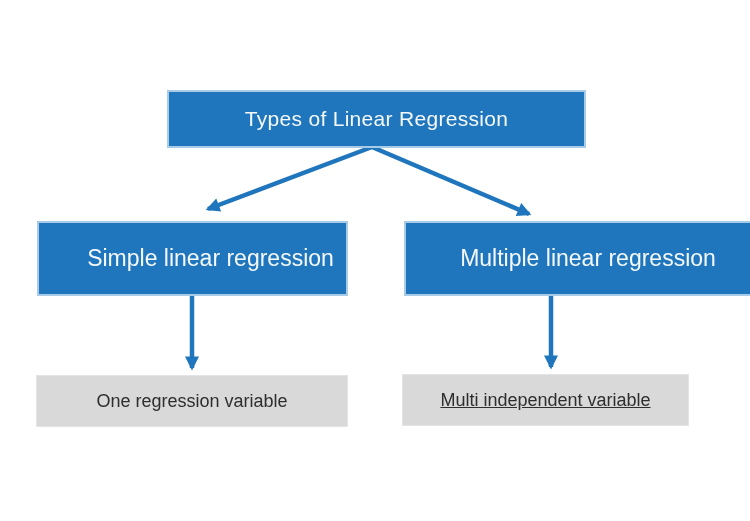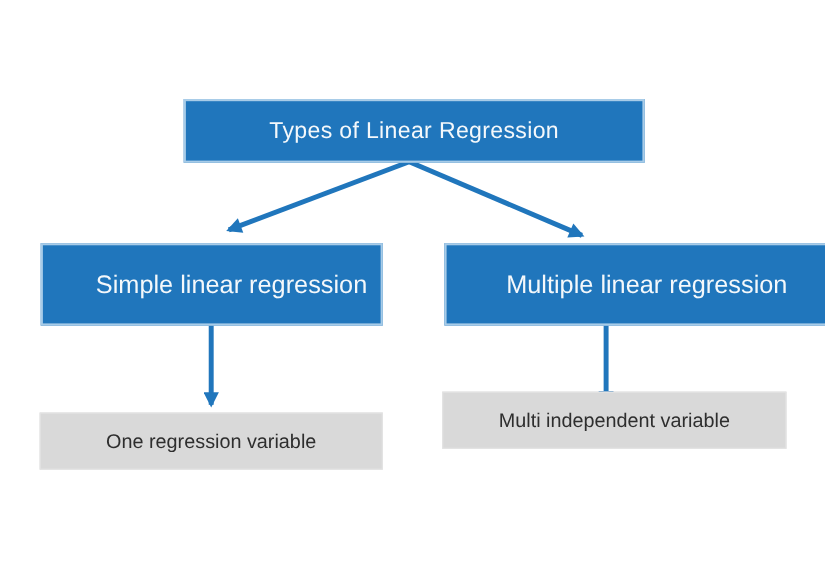--- a/index.html
+++ b/index.html
@@ -56,22 +56,22 @@
     background: #d9d9d9;
     border: 1px solid #e4e4e4;
     color: #2e2e2e;
     font-size: 18px;
   }
   .node-leaf-left {
     left: 36px; top: 375px;
     width: 312px; height: 52px;
   }
   .node-leaf-right {
-    left: 402px; top: 356px;
-    width: 313px; height: 52px;
+    left: 402px; top: 374px;
+    width: 287px; height: 52px; text-decoration: underline;
   }
 </style>
 </head>
 <body>
 
 <div class="canvas">
 
   <svg class="arrow-layer" viewBox="0 0 750 521" xmlns="http://www.w3.org/2000/svg">
     <defs>
       <marker id="arrowhead" viewBox="0 0 10 10" refX="8.2" refY="5" markerWidth="3.4" markerHeight="3.1" orient="auto-start-reverse">

